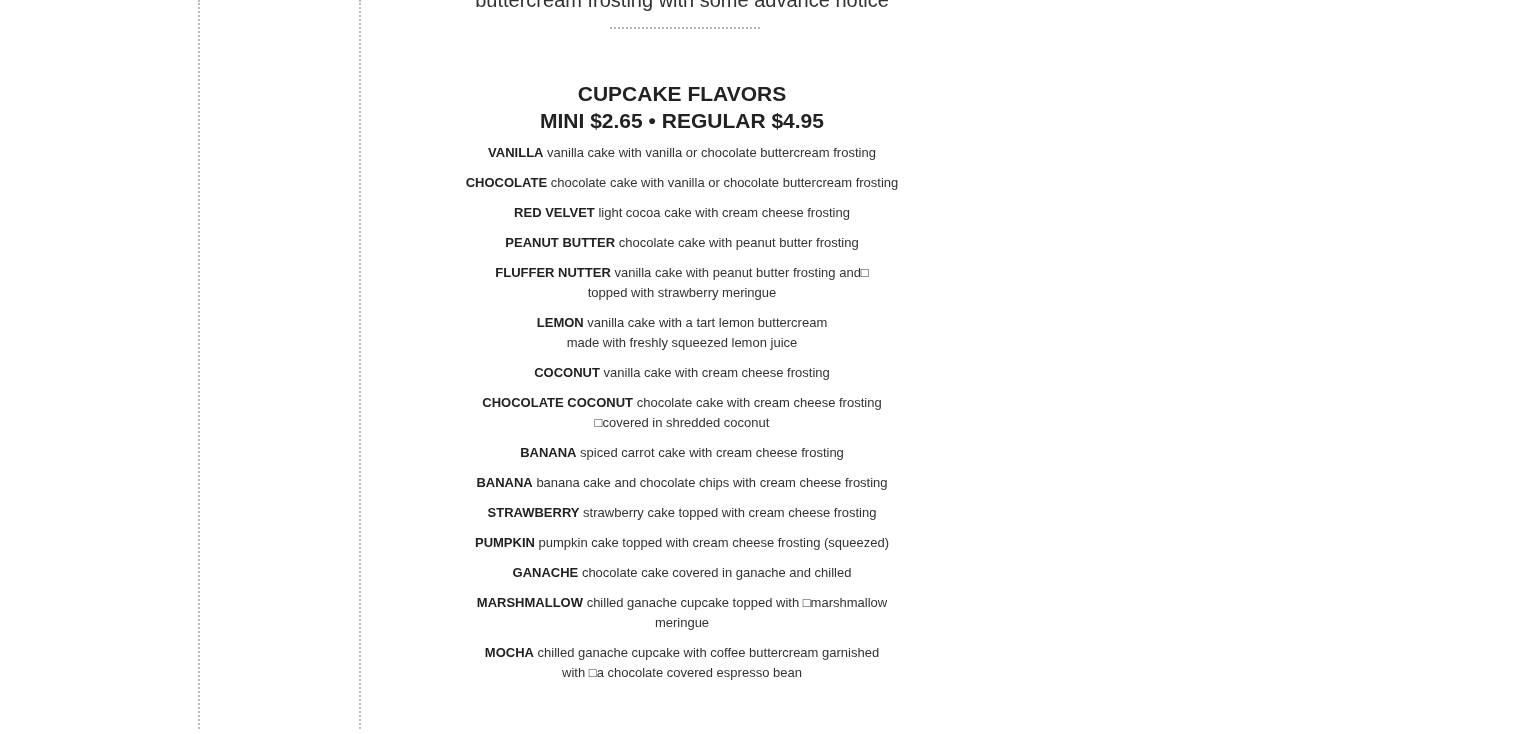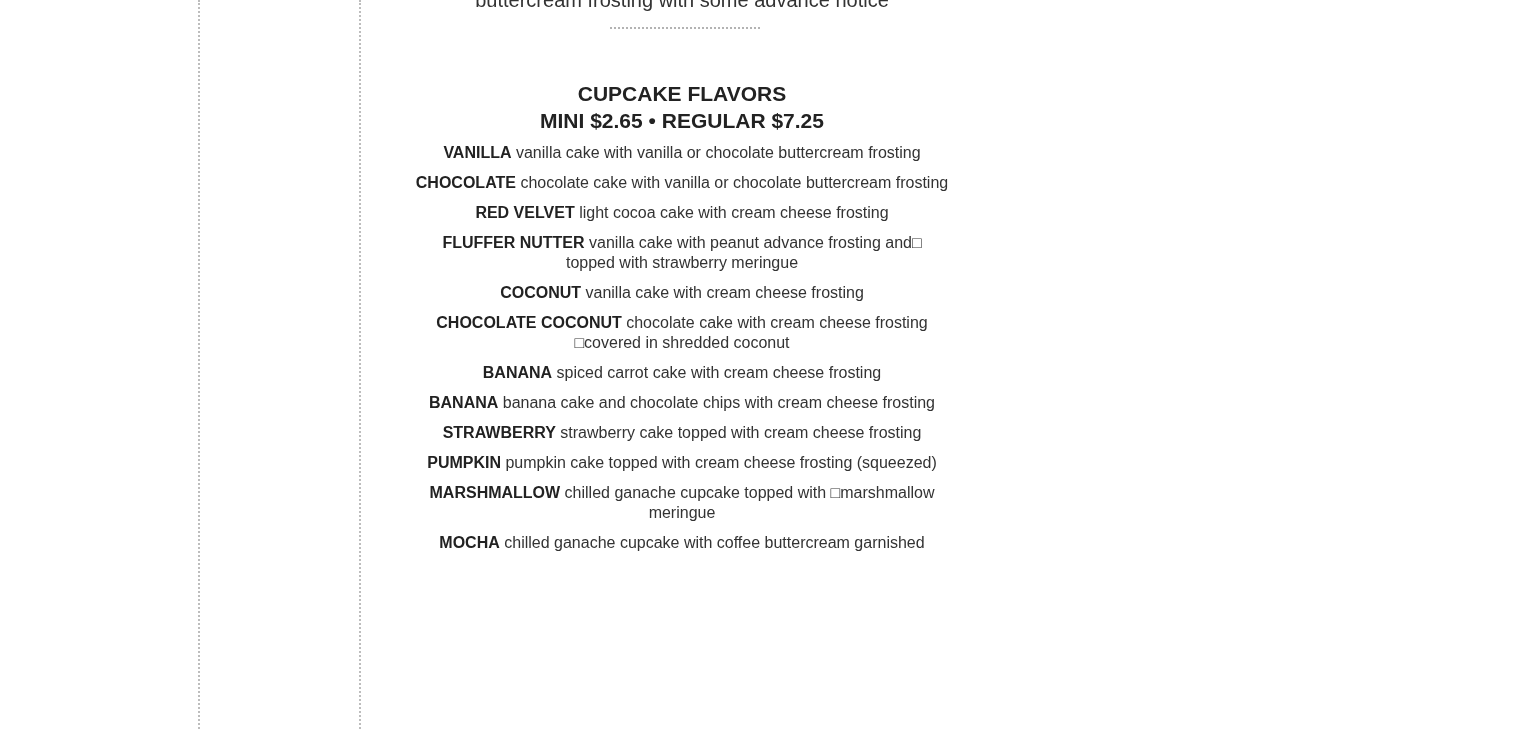--- a/index.html
+++ b/index.html
@@ -61,21 +61,21 @@
       line-height: 27px;
       color: #222222;
     }
     .flavors {
       position: absolute;
       left: 0;
       width: 640px;
       top: 143px;
     }
     .flavor {
-      font-size: 16px;
+      font-size: 13px;
       line-height: 20px;
       margin-bottom: 10px;
       color: #333333;
     }
     .flavor .name {
       font-weight: bold;
       color: #222222;
     }
     .flavor .line2 { display: block; }
   </style>
@@ -85,31 +85,34 @@
 <div class="page">
   <div class="vline left"></div>
   <div class="vline mid"></div>
 
   <div class="content">
     <div class="intro-tail">buttercream frosting with some advance notice</div>
     <div class="divider"></div>
 
     <div class="section-title">
       <div>CUPCAKE FLAVORS</div>
-      <div>MINI $2.65 • REGULAR $7.25</div>
+      <div>MINI $2.65 • REGULAR $4.95</div>
     </div>
 
     <div class="flavors">
       <div class="flavor"><span class="name">VANILLA</span> <span>vanilla cake with vanilla or chocolate buttercream frosting</span></div>
       <div class="flavor"><span class="name">CHOCOLATE</span> <span>chocolate cake with vanilla or chocolate buttercream frosting</span></div>
       <div class="flavor"><span class="name">RED VELVET</span> <span>light cocoa cake with cream cheese frosting</span></div>
-      <div class="flavor"><span class="name">FLUFFER NUTTER</span> <span>vanilla cake with peanut advance frosting and□</span><span class="line2">topped with strawberry meringue</span></div>
+      <div class="flavor"><span class="name">PEANUT BUTTER</span> <span>chocolate cake with peanut butter frosting</span></div>
+      <div class="flavor"><span class="name">FLUFFER NUTTER</span> <span>vanilla cake with peanut butter frosting and□</span><span class="line2">topped with strawberry meringue</span></div>
+      <div class="flavor"><span class="name">LEMON</span> <span>vanilla cake with a tart lemon buttercream</span><span class="line2">made with freshly squeezed lemon juice</span></div>
       <div class="flavor"><span class="name">COCONUT</span> <span>vanilla cake with cream cheese frosting</span></div>
       <div class="flavor"><span class="name">CHOCOLATE COCONUT</span> <span>chocolate cake with cream cheese frosting</span><span class="line2">□covered in shredded coconut</span></div>
       <div class="flavor"><span class="name">BANANA</span> <span>spiced carrot cake with cream cheese frosting</span></div>
       <div class="flavor"><span class="name">BANANA</span> <span>banana cake and chocolate chips with cream cheese frosting</span></div>
       <div class="flavor"><span class="name">STRAWBERRY</span> <span>strawberry cake topped with cream cheese frosting</span></div>
       <div class="flavor"><span class="name">PUMPKIN</span> <span>pumpkin cake topped with cream cheese frosting (squeezed)</span></div>
+      <div class="flavor"><span class="name">GANACHE</span> <span>chocolate cake covered in ganache and chilled</span></div>
       <div class="flavor"><span class="name">MARSHMALLOW</span> <span>chilled ganache cupcake topped with □marshmallow</span><span class="line2">meringue</span></div>
-      <div class="flavor"><span class="name">MOCHA</span> <span>chilled ganache cupcake with coffee buttercream garnished</span></div>
+      <div class="flavor"><span class="name">MOCHA</span> <span>chilled ganache cupcake with coffee buttercream garnished</span><span class="line2">with □a chocolate covered espresso bean</span></div>
     </div>
   </div>
 </div>
 
 </body></html>

